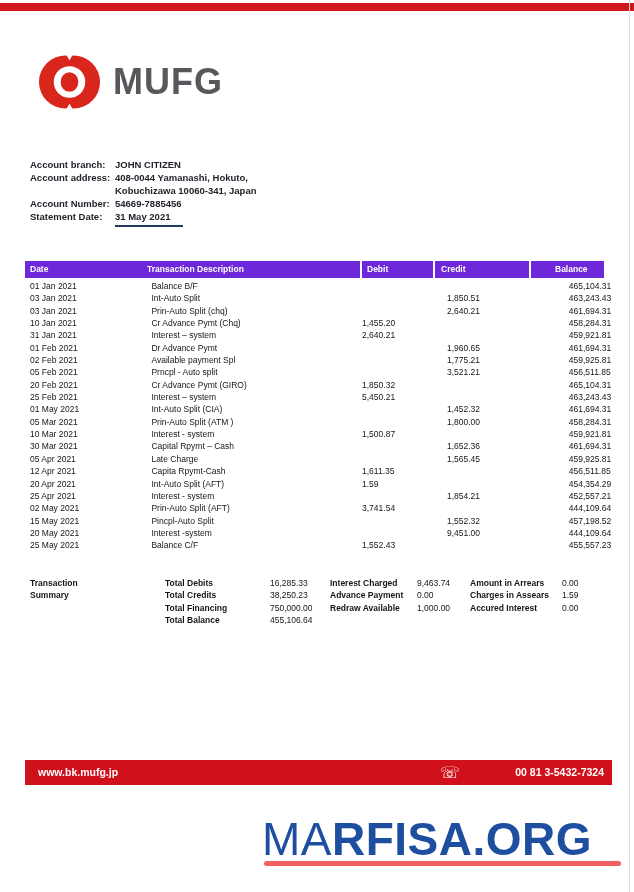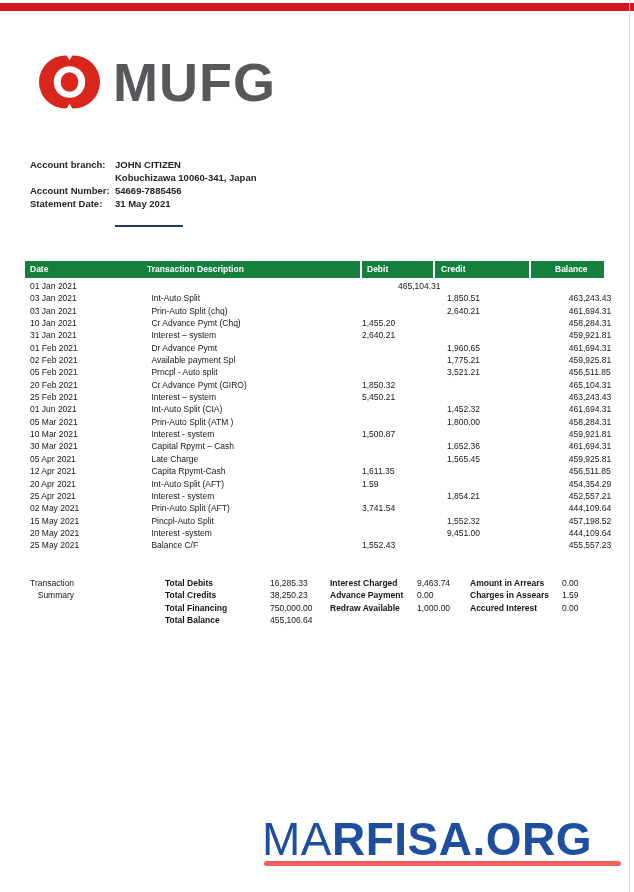--- a/index.html
+++ b/index.html
@@ -4,42 +4,42 @@
 <style>
   html,body{margin:0;padding:0;background:#ffffff;}
   .page{position:relative;width:634px;height:892px;background:#ffffff;overflow:hidden;
         font-family:"Liberation Sans",sans-serif;color:#1c1c1c;}
   
   .top-bar{position:absolute;left:0;top:3px;width:634px;height:8px;background:#d2161e;}
   .right-edge{position:absolute;left:629px;top:0;width:1px;height:892px;background:#dcdcdc;}
   
   .brand{position:absolute;left:38px;top:52px;height:60px;display:flex;align-items:center;}
   .logo{width:63px;height:58px;display:block;}
-  .brand-name{margin-left:12px;font-size:54px;font-weight:bold;color:#57585b;letter-spacing:1px;line-height:58px;}
+  .brand-name{margin-left:12px;font-size:36px;font-weight:bold;color:#57585b;letter-spacing:1px;line-height:58px;}
   
   .account{position:absolute;left:30px;top:158px;font-size:9.5px;font-weight:bold;color:#22242c;}
   .acct-row{display:flex;line-height:13px;}
   .acct-label{width:85px;}
   .acct-value{white-space:nowrap;}
   .date-underline{position:absolute;left:85px;top:67px;width:68px;height:2px;background:#233a63;}
   
   .stmt-table{position:absolute;left:25px;top:261px;width:586px;font-size:8.5px;}
   .thead{display:flex;height:17px;line-height:17px;color:#ffffff;font-weight:bold;}
-  .thead .cell{background:#15803d;}
+  .thead .cell{background:#6d28d9;}
   .trow{display:flex;height:12.35px;line-height:12.35px;color:#161616;gap:20px;}
   .cell{box-sizing:border-box;overflow:hidden;white-space:nowrap;}
   .col-date{width:118px;padding-left:5px;}
   .col-desc{width:217px;padding-left:4px;}
   .col-debit{width:71px;padding-left:5px;margin-left:2px;}
   .col-credit{width:94px;padding-left:6px;margin-left:2px;}
   .col-bal{width:73px;padding-left:24px;margin-left:2px;}
   .tbody{margin-top:2px;}
   
   .summary{position:absolute;left:0;top:577px;width:634px;font-size:8.5px;color:#161616;}
-  .sum-title{position:absolute;left:30px;top:0;font-weight:normal;line-height:12.4px;text-align:right;}
+  .sum-title{position:absolute;left:30px;top:0;font-weight:bold;line-height:12.4px;}
   .sum-col{position:absolute;top:0;}
   .sum-col-1{left:145px;}
   .sum-col-2{left:310px;}
   .sum-col-3{left:450px;}
   .srow{display:flex;line-height:12.4px;}
   .slabel{font-weight:bold;margin-left:20px;}
   .sum-col-1 .slabel{width:105px;}
   .sum-col-2 .slabel{width:87px;}
   .sum-col-3 .slabel{width:92px;}
   
@@ -72,20 +72,24 @@
     </svg>
     <div class="brand-name">MUFG</div>
   </header>
 
   <section class="account">
     <div class="acct-row">
       <span class="acct-label">Account branch:</span>
       <span class="acct-value">JOHN CITIZEN</span>
     </div>
     <div class="acct-row">
+      <span class="acct-label">Account address:</span>
+      <span class="acct-value">408-0044 Yamanashi, Hokuto,</span>
+    </div>
+    <div class="acct-row">
       <span class="acct-label"></span>
       <span class="acct-value">Kobuchizawa 10060-341, Japan</span>
     </div>
     <div class="acct-row">
       <span class="acct-label">Account Number:</span>
       <span class="acct-value">54669-7885456</span>
     </div>
     <div class="acct-row">
       <span class="acct-label">Statement Date:</span>
       <span class="acct-value">31 May 2021</span>
@@ -97,20 +101,21 @@
     <div class="thead">
       <div class="cell col-date">Date</div>
       <div class="cell col-desc">Transaction Description</div>
       <div class="cell col-debit">Debit</div>
       <div class="cell col-credit">Credit</div>
       <div class="cell col-bal">Balance</div>
     </div>
     <div class="tbody">
         <div class="trow">
           <div class="cell col-date">01 Jan 2021</div>
+          <div class="cell col-desc">Balance B/F</div>
           <div class="cell col-debit"></div>
           <div class="cell col-credit"></div>
           <div class="cell col-bal">465,104.31</div>
         </div>
         <div class="trow">
           <div class="cell col-date">03 Jan 2021</div>
           <div class="cell col-desc">Int-Auto Split</div>
           <div class="cell col-debit"></div>
           <div class="cell col-credit">1,850.51</div>
           <div class="cell col-bal">463,243.43</div>
@@ -165,21 +170,21 @@
           <div class="cell col-bal">465,104.31</div>
         </div>
         <div class="trow">
           <div class="cell col-date">25 Feb 2021</div>
           <div class="cell col-desc">Interest – system</div>
           <div class="cell col-debit">5,450.21</div>
           <div class="cell col-credit"></div>
           <div class="cell col-bal">463,243.43</div>
         </div>
         <div class="trow">
-          <div class="cell col-date">01 Jun 2021</div>
+          <div class="cell col-date">01 May 2021</div>
           <div class="cell col-desc">Int-Auto Split (CIA)</div>
           <div class="cell col-debit"></div>
           <div class="cell col-credit">1,452.32</div>
           <div class="cell col-bal">461,694.31</div>
         </div>
         <div class="trow">
           <div class="cell col-date">05 Mar 2021</div>
           <div class="cell col-desc">Prin-Auto Split (ATM )</div>
           <div class="cell col-debit"></div>
           <div class="cell col-credit">1,800.00</div>
@@ -304,19 +309,24 @@
           <span class="slabel">Charges in Assears</span>
           <span class="svalue">1.59</span>
         </div>
         <div class="srow">
           <span class="slabel">Accured Interest</span>
           <span class="svalue">0.00</span>
         </div>
       </div>
   </section>
 
+  <footer class="footer-bar">
+    <span class="footer-url">www.bk.mufg.jp</span>
+    <span class="phone-icon">☏</span>
+    <span class="footer-phone">00 81 3-5432-7324</span>
+  </footer>
 
   <div class="watermark">
     <span class="wm-light">MA</span><span class="wm-bold">RFISA.ORG</span>
   </div>
   <div class="wm-underline"></div>
 
 </div>
 
 </body></html>

